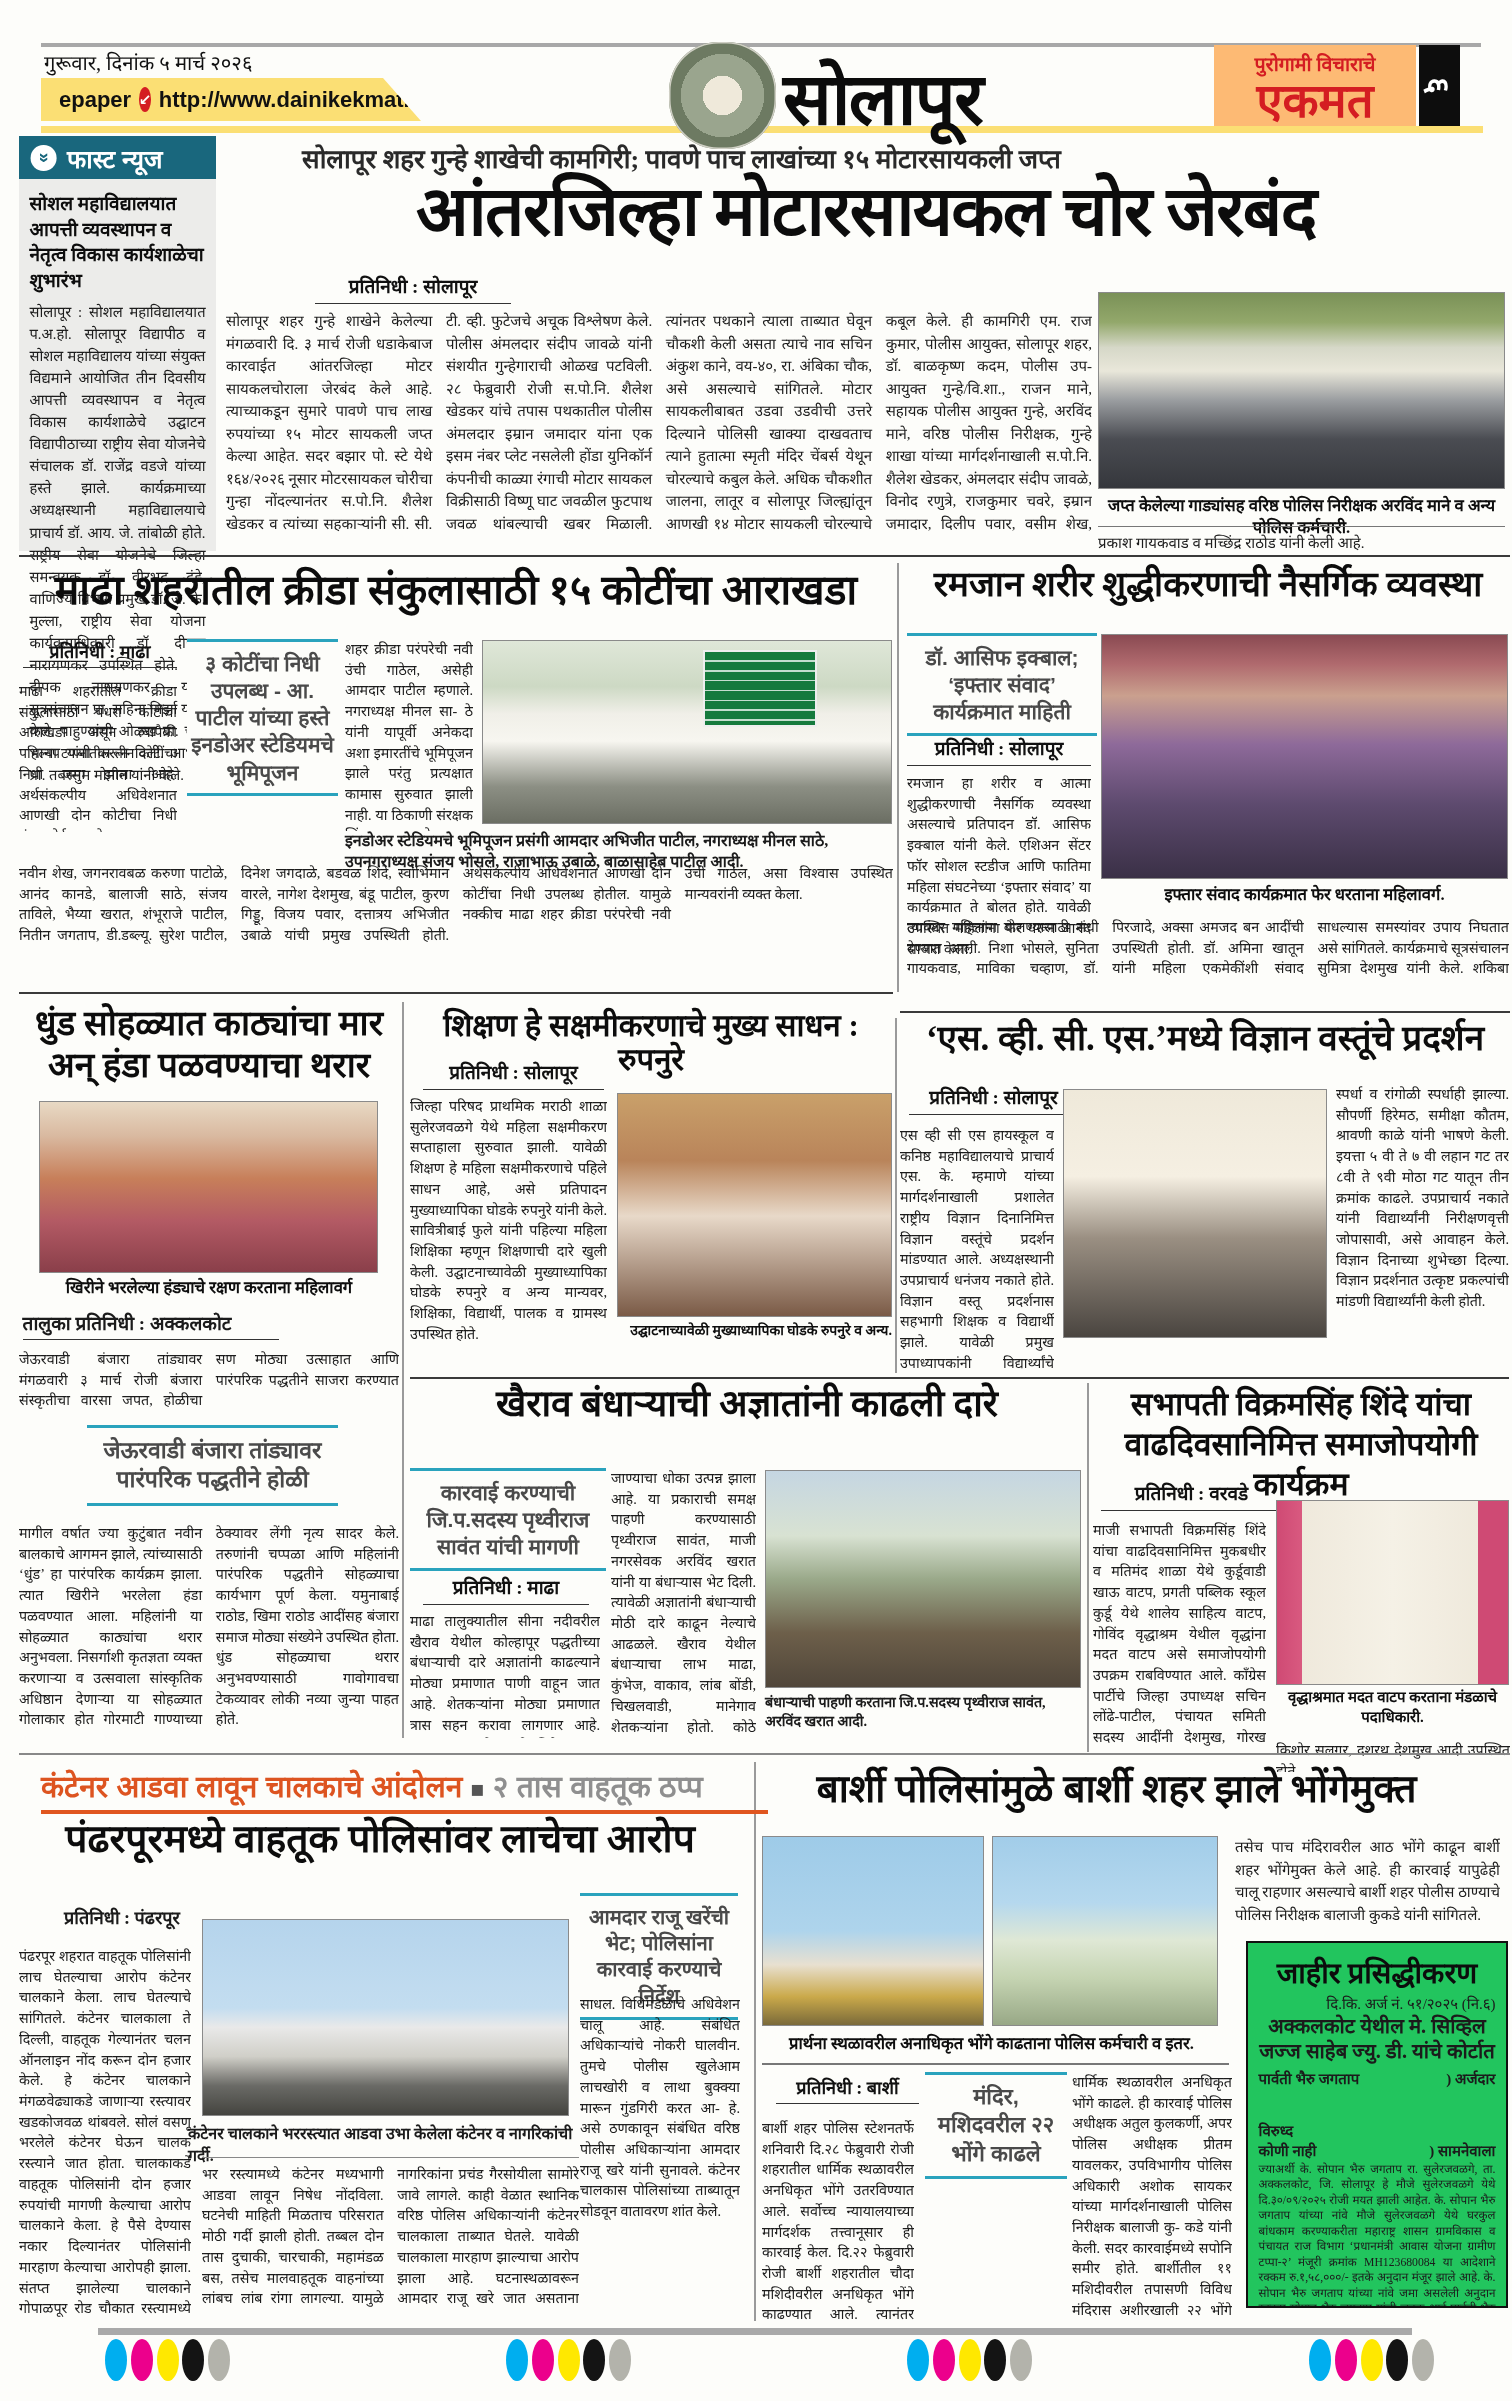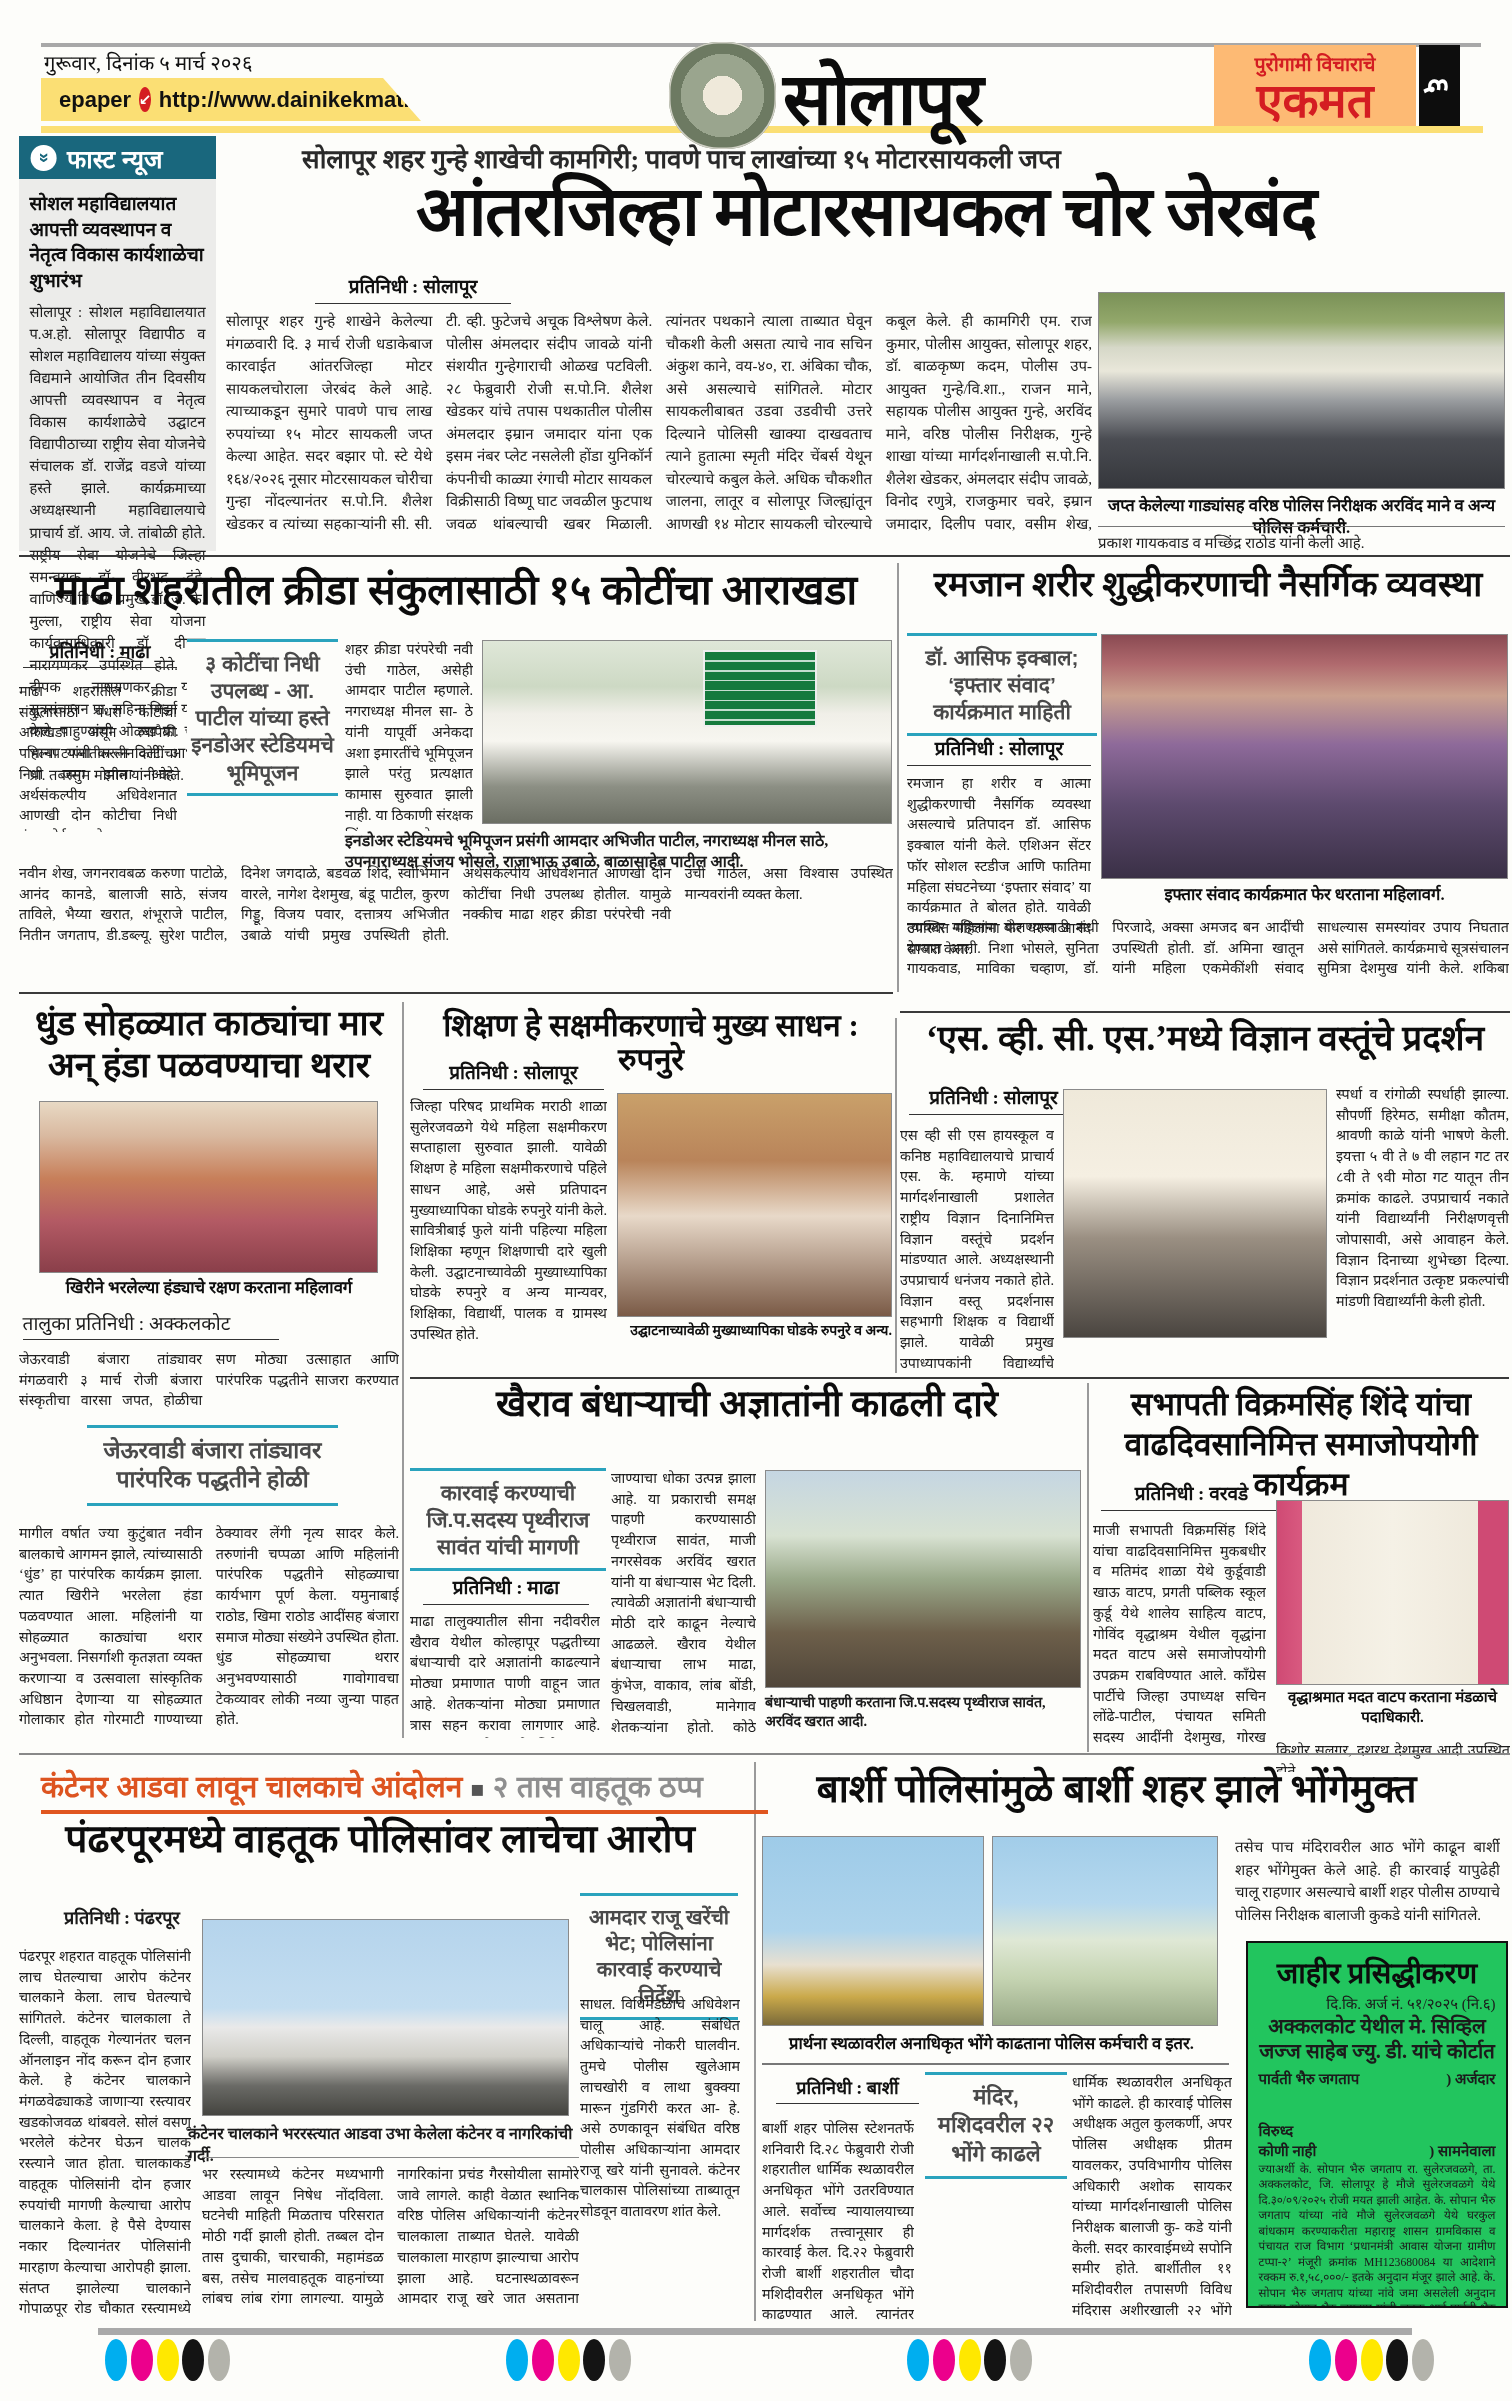--- a/index.html
+++ b/index.html
@@ -124,21 +124,21 @@
   <div class="abs body-txt sm cols3" style="left:907px;top:917px;width:602px;height:81px;overflow:hidden;">त्यावंतर महिलांना बोलण्यासाठी संधी देण्यात आली. निशा भोसले, सुनिता गायकवाड, माविका चव्हाण, डॉ. पिरजादे, अक्सा अमजद बन आदींची उपस्थिती होती. डॉ. अमिना खातून यांनी महिला एकमेकींशी संवाद साधल्यास समस्यांवर उपाय निघतात असे सांगितले. कार्यक्रमाचे सूत्रसंचालन सुमित्रा देशमुख यांनी केले. शकिबा देशमुख, मोहन शिवाजी चव्हाण, अर्किक शेख, कुदसिया मनियार, गौसिया याकूब अशी, समिना शेख, निकहत परवीन, शबाना काझी, रेहना शेख, विकारन-निसा आदी उपस्थित होत्या.</div>
 
   <div class="abs hr" style="left:19px;top:992px;width:874px;height:2.3px;"></div>
   <div class="abs hr" style="left:900px;top:1011px;width:610px;height:2.3px;"></div>
   <div class="abs vr" style="left:402px;top:1002px;height:736px;"></div>
   <div class="abs vr" style="left:895px;top:1018px;height:355px;"></div>
 
   <div class="abs hl" style="left:19px;top:1003px;width:380px;font-size:35px;line-height:1.2;">धुंड सोहळ्यात काठ्यांचा मार अन् हंडा पळवण्याचा थरार</div>
   <div class="abs photo ph-dhund" style="left:39px;top:1101px;width:339px;height:172px;"></div>
   <div class="abs cap" style="left:19px;top:1277px;width:380px;">खिरीने भरलेल्या हंड्याचे रक्षण करताना महिलावर्ग</div>
-  <div class="abs" style="left:22.6px;top:1310px;width:256px;font-weight:400;font-size:19px;border-bottom:1.5px solid #333;padding-bottom:3px;">तालुका प्रतिनिधी : अक्कलकोट</div>
+  <div class="abs" style="left:22.6px;top:1310px;width:256px;font-weight:700;font-size:19px;border-bottom:1.5px solid #333;padding-bottom:3px;">तालुका प्रतिनिधी : अक्कलकोट</div>
   <div class="abs body-txt sm cols2" style="left:19px;top:1349px;width:380px;height:69px;overflow:hidden;">जेऊरवाडी बंजारा तांड्यावर मंगळवारी ३ मार्च रोजी बंजारा संस्कृतीचा वारसा जपत, होळीचा सण मोठ्या उत्साहात आणि पारंपरिक पद्धतीने साजरा करण्यात आला. पारंपरिक घोषणांनी परिसर दुमदुमून गेला होता.</div>
   <div class="abs pull" style="left:87px;top:1425px;width:245px;font-size:23px;">जेऊरवाडी बंजारा तांड्यावर पारंपरिक पद्धतीने होळी</div>
   <div class="abs body-txt sm cols2" style="left:19px;top:1523px;width:380px;height:212px;overflow:hidden;">मागील वर्षात ज्या कुटुंबात नवीन बालकाचे आगमन झाले, त्यांच्यासाठी ‘धुंड’ हा पारंपरिक कार्यक्रम झाला. त्यात खिरीने भरलेला हंडा पळवण्यात आला. महिलांनी या सोहळ्यात काठ्यांचा थरार अनुभवला. निसर्गाशी कृतज्ञता व्यक्त करणाऱ्या व उत्सवाला सांस्कृतिक अधिष्ठान देणाऱ्या या सोहळ्यात गोलाकार होत गोरमाटी गाण्याच्या ठेक्यावर लेंगी नृत्य सादर केले. तरुणांनी चप्पळा आणि महिलांनी पारंपरिक पद्धतीने सोहळ्याचा कार्यभाग पूर्ण केला. यमुनाबाई राठोड, खिमा राठोड आदींसह बंजारा समाज मोठ्या संख्येने उपस्थित होता. धुंड सोहळ्याचा थरार अनुभवण्यासाठी गावोगावचा टेकव्यावर लोकी नव्या जुन्या पाहत होते.</div>
 
   <div class="abs hl" style="left:410px;top:1009px;width:482px;font-size:31px;">शिक्षण हे सक्षमीकरणाचे मुख्य साधन : रुपनुरे</div>
   <div class="abs byline" style="left:423px;top:1059px;width:181px;">प्रतिनिधी : सोलापूर</div>
   <div class="abs body-txt sm" style="left:410px;top:1096px;width:197px;height:271px;overflow:hidden;">जिल्हा परिषद प्राथमिक मराठी शाळा सुलेरजवळगे येथे महिला सक्षमीकरण सप्ताहाला सुरुवात झाली. यावेळी शिक्षण हे महिला सक्षमीकरणाचे पहिले साधन आहे, असे प्रतिपादन मुख्याध्यापिका घोडके रुपनुरे यांनी केले. सावित्रीबाई फुले यांनी पहिल्या महिला शिक्षिका म्हणून शिक्षणाची दारे खुली केली. उद्घाटनाच्यावेळी मुख्याध्यापिका घोडके रुपनुरे व अन्य मान्यवर, शिक्षिका, विद्यार्थी, पालक व ग्रामस्थ उपस्थित होते.</div>
   <div class="abs photo ph-shik" style="left:617px;top:1093px;width:275px;height:224px;"></div>
   <div class="abs cap" style="left:617px;top:1322px;width:275px;font-size:14px;text-align:right;">उद्घाटनाच्यावेळी मुख्याध्यापिका घोडके रुपनुरे व अन्य.</div>
 

